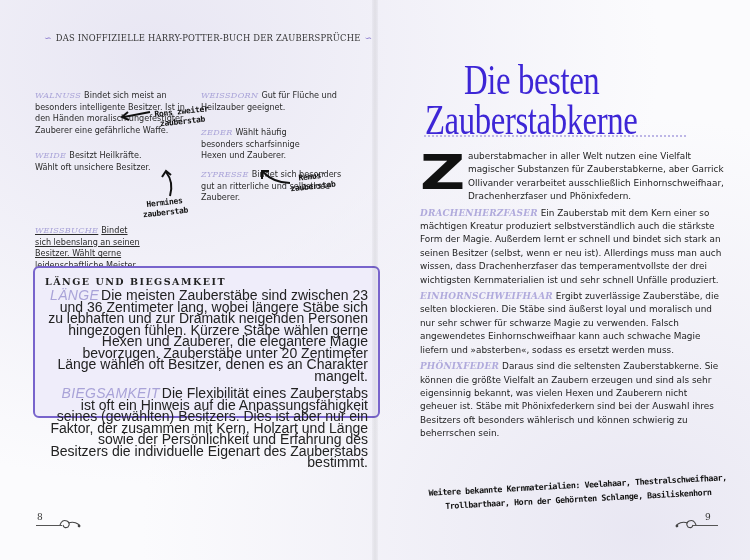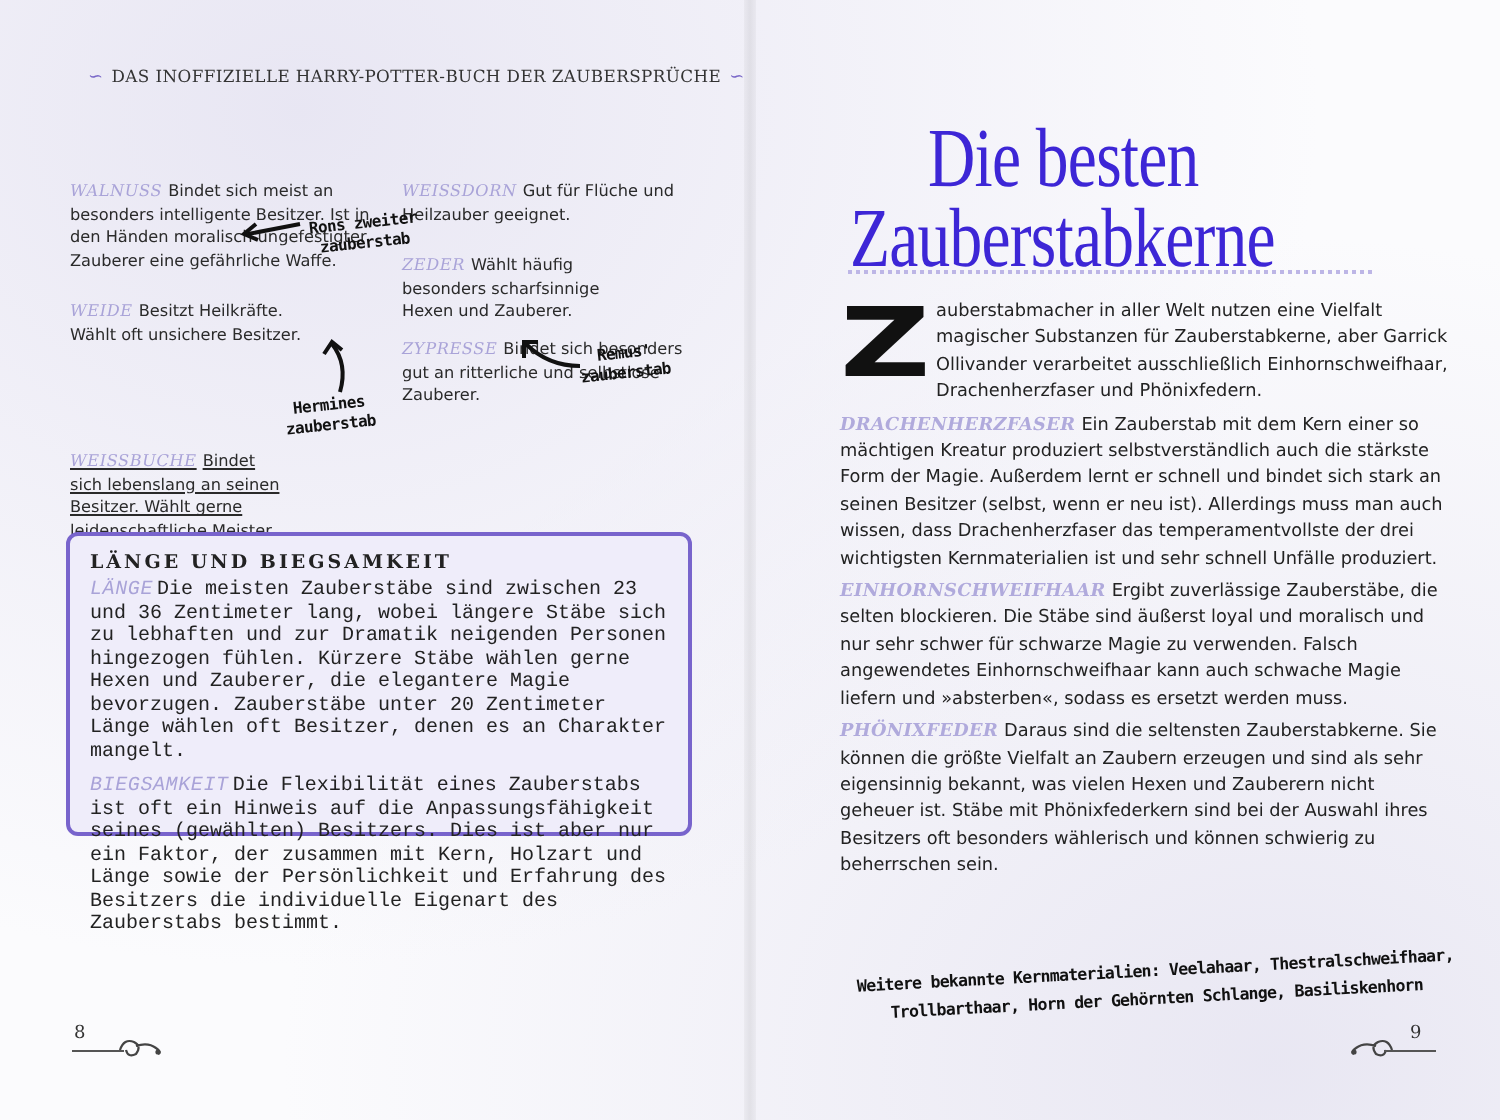--- a/index.html
+++ b/index.html
@@ -38,31 +38,31 @@
   }
 
   .note {
     position: absolute; font-family: "DejaVu Sans Mono", monospace;
     font-size: 8px; line-height: 10px; color: #111; font-weight: bold;
     transform: rotate(-6deg); letter-spacing: -0.3px;
   }
   .arrow { position: absolute; }
 
   .infobox {
-    position: absolute; left: 33px; top: 266px; width: 313px; height: 152px;
+    position: absolute; left: 33px; top: 266px; width: 347px; height: 152px;
     background: #efedfa; border: 2px solid #7864cc; border-radius: 6px;
     padding: 8px 10px;
   }
   .infobox-title {
     font-family: "DejaVu Serif", serif; font-weight: bold; font-size: 9.5px;
     letter-spacing: 1.5px; color: #222; margin-bottom: 3px; text-transform: uppercase;
   }
   .infobox p {
-    font-family: Liberation Mono, monospace; font-size: 10px; line-height: 11.5px;
-    color: #222; margin-bottom: 6px;
+    font-family: Liberation Sans, sans-serif; font-size: 14px; line-height: 11.5px;
+    color: #222; margin-bottom: 6px; text-align: right;
   }
   .infobox .term {
     font-style: italic; color: #a9a3d8; letter-spacing: 0.3px; margin-right: 2px;
   }
 
   .folio { position: absolute; font-family: "DejaVu Serif", serif; font-size: 9px; color: #333; }
   .folio-line { position: absolute; height: 1px; background: #555; }
 
   .title {
     position: absolute; left: 425px; top: 60px; width: 320px;

